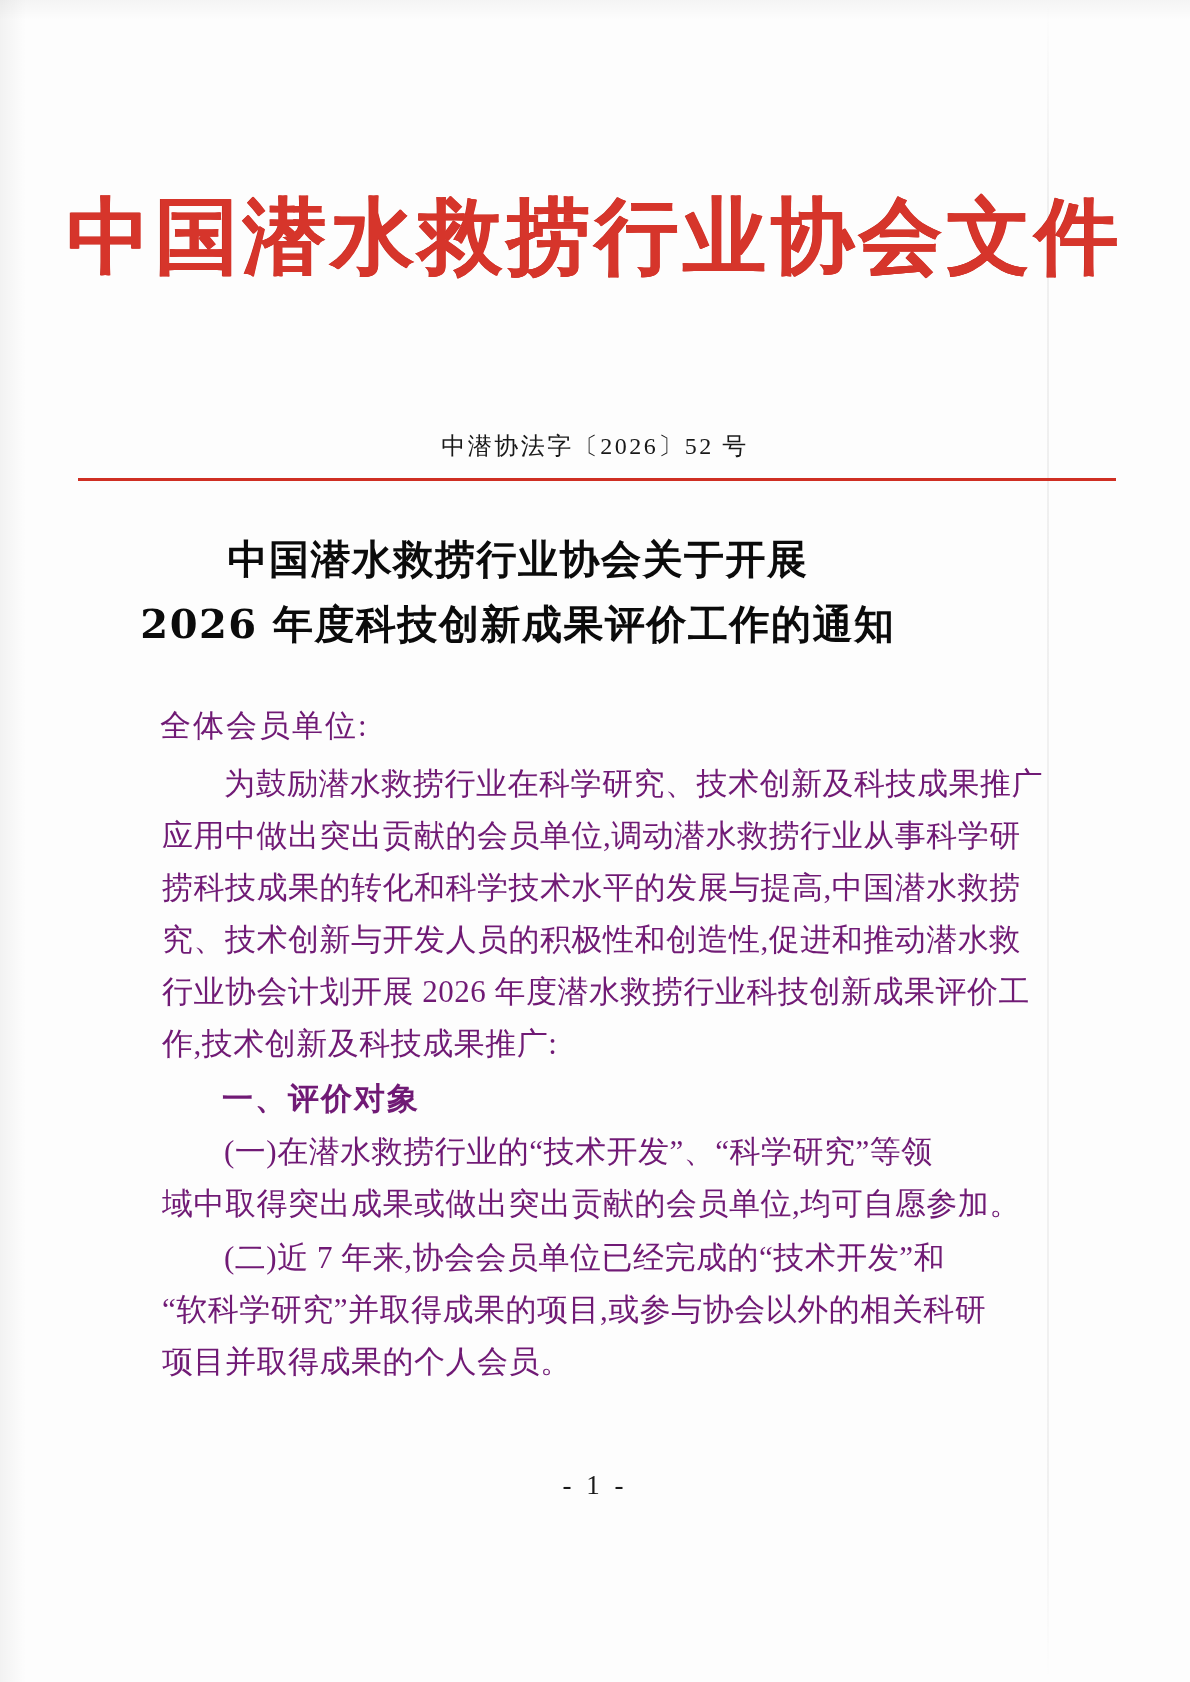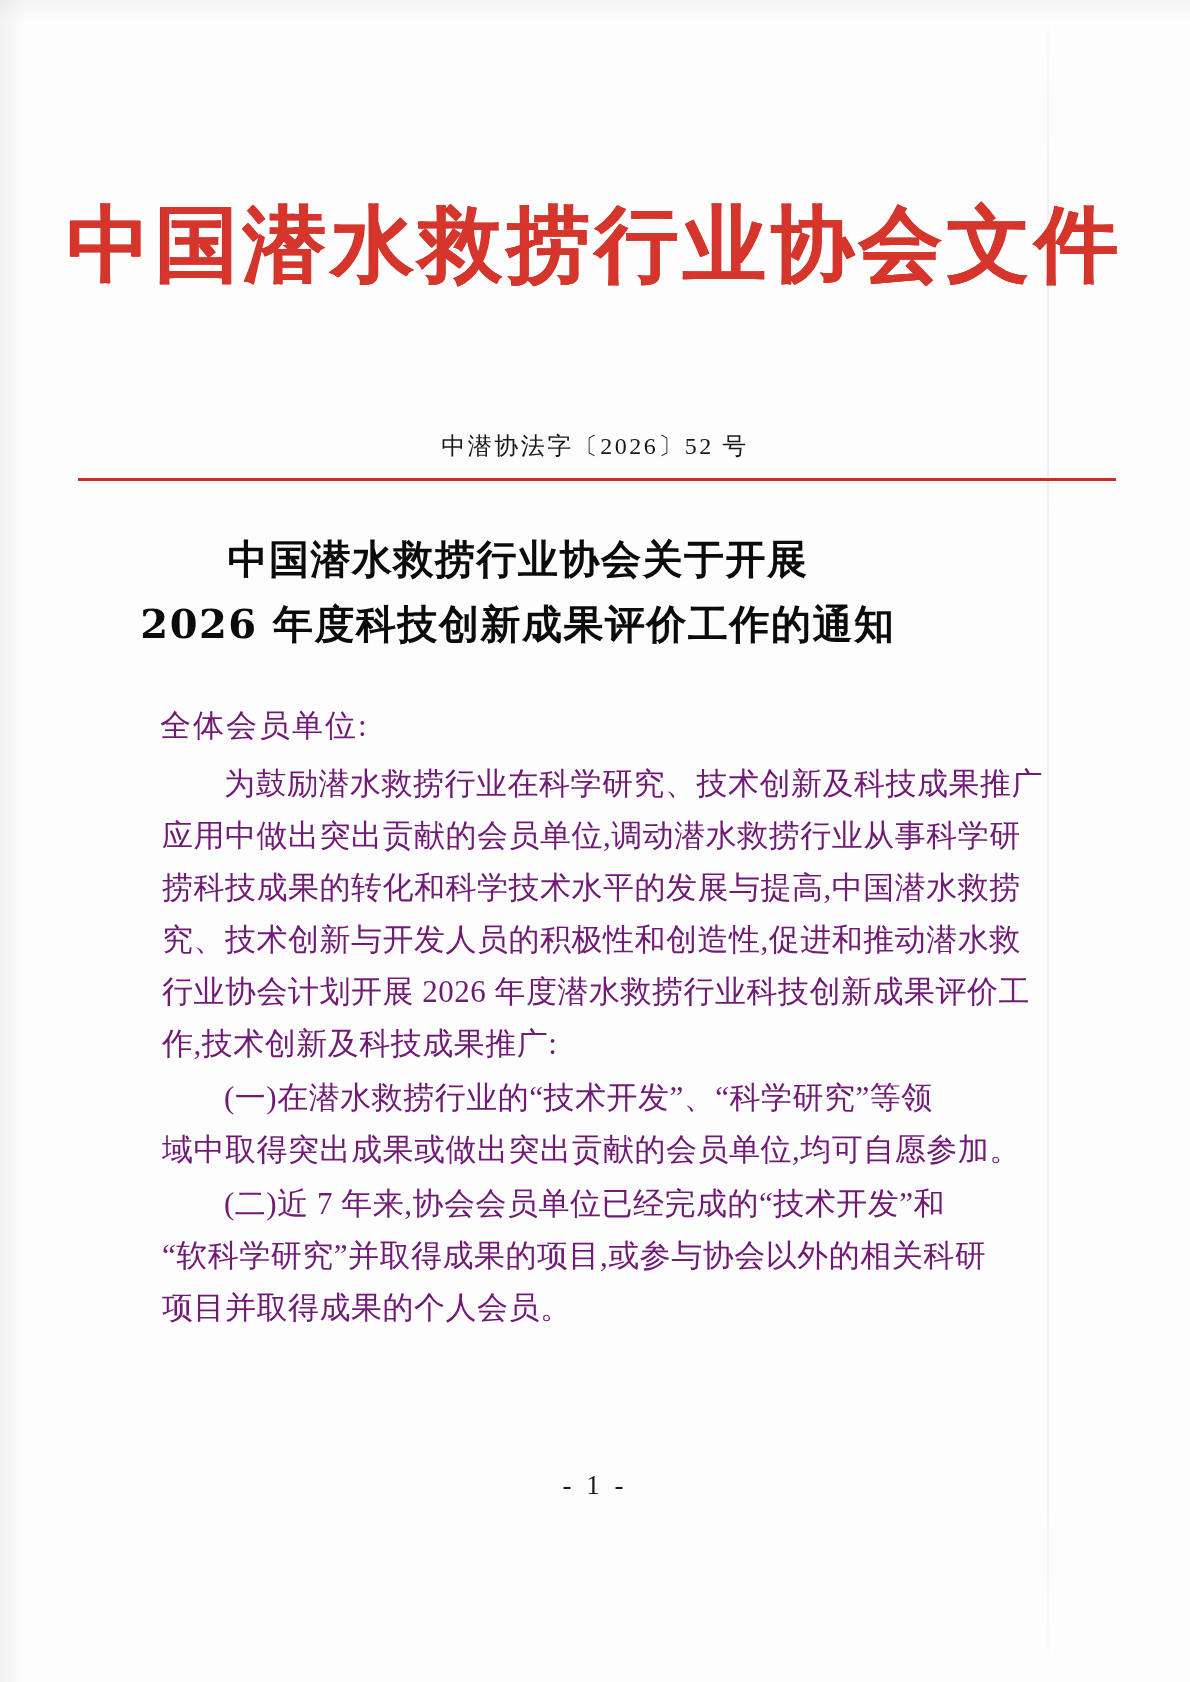--- a/index.html
+++ b/index.html
@@ -33,21 +33,21 @@
   .paper-edge-top {
     position: absolute;
     top: 0; left: 0;
     width: 1190px; height: 20px;
     background: linear-gradient(to bottom, rgba(0,0,0,0.035), rgba(0,0,0,0));
   }
 
   
   .masthead {
     position: absolute;
-    top: 196px;
+    top: 188px;
     left: 0;
     width: 1190px;
     text-align: center;
     color: #d6352b;
     font-family: "DejaVu Serif", "Liberation Serif", serif;
     font-weight: 700;
     font-size: 83px;
     letter-spacing: 5px;
     line-height: 1.18;
     white-space: nowrap;
@@ -163,20 +163,21 @@
 
     <div class="para">
       <span class="ln indent2">为鼓励潜水救捞行业在科学研究、技术创新及科技成果推广</span>
       <span class="ln">应用中做出突出贡献的会员单位,调动潜水救捞行业从事科学研</span>
       <span class="ln">捞科技成果的转化和科学技术水平的发展与提高,中国潜水救捞</span>
       <span class="ln">究、技术创新与开发人员的积极性和创造性,促进和推动潜水救</span>
       <span class="ln">行业协会计划开展 2026 年度潜水救捞行业科技创新成果评价工</span>
       <span class="ln">作,技术创新及科技成果推广:</span>
     </div>
 
+    <div class="section-heading">一、评价对象</div>
 
     <div class="para">
       <span class="ln indent2">(一)在潜水救捞行业的“技术开发”、“科学研究”等领</span>
       <span class="ln">域中取得突出成果或做出突出贡献的会员单位,均可自愿参加。</span>
     </div>
 
     <div class="para">
       <span class="ln indent2">(二)近 7 年来,协会会员单位已经完成的“技术开发”和</span>
       <span class="ln">“软科学研究”并取得成果的项目,或参与协会以外的相关科研</span>
       <span class="ln">项目并取得成果的个人会员。</span>

